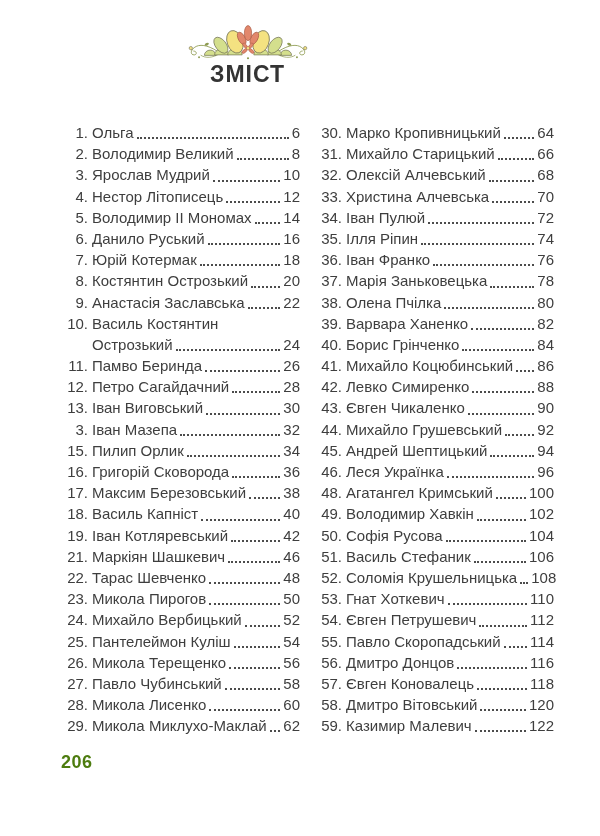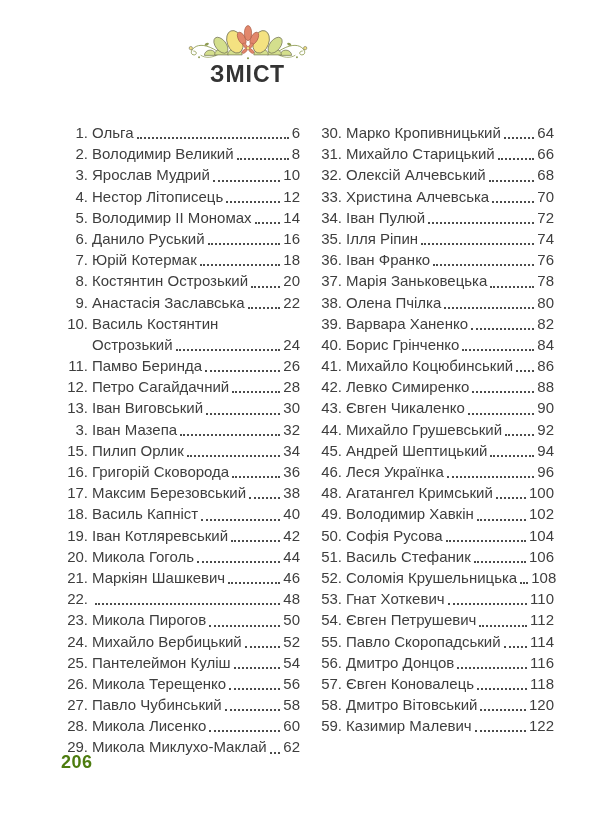--- a/index.html
+++ b/index.html
@@ -211,33 +211,28 @@
           <span class="leader"></span>
           <span class="pageno">40</span>
         </div>
         <div class="row">
           <span class="num">19.</span>
           <span class="name">Іван Котляревський</span>
           <span class="leader"></span>
           <span class="pageno">42</span>
         </div>
         <div class="row">
-          <span class="num">20.</span>
-          <span class="name">Микола Гоголь</span>
-          <span class="leader"></span>
-          <span class="pageno">44</span>
-        </div>
-        <div class="row">
           <span class="num">21.</span>
           <span class="name">Маркіян Шашкевич</span>
           <span class="leader"></span>
           <span class="pageno">46</span>
         </div>
         <div class="row">
           <span class="num">22.</span>
+          <span class="name">Тарас Шевченко</span>
           <span class="leader"></span>
           <span class="pageno">48</span>
         </div>
         <div class="row">
           <span class="num">23.</span>
           <span class="name">Микола Пирогов</span>
           <span class="leader"></span>
           <span class="pageno">50</span>
         </div>
         <div class="row">

